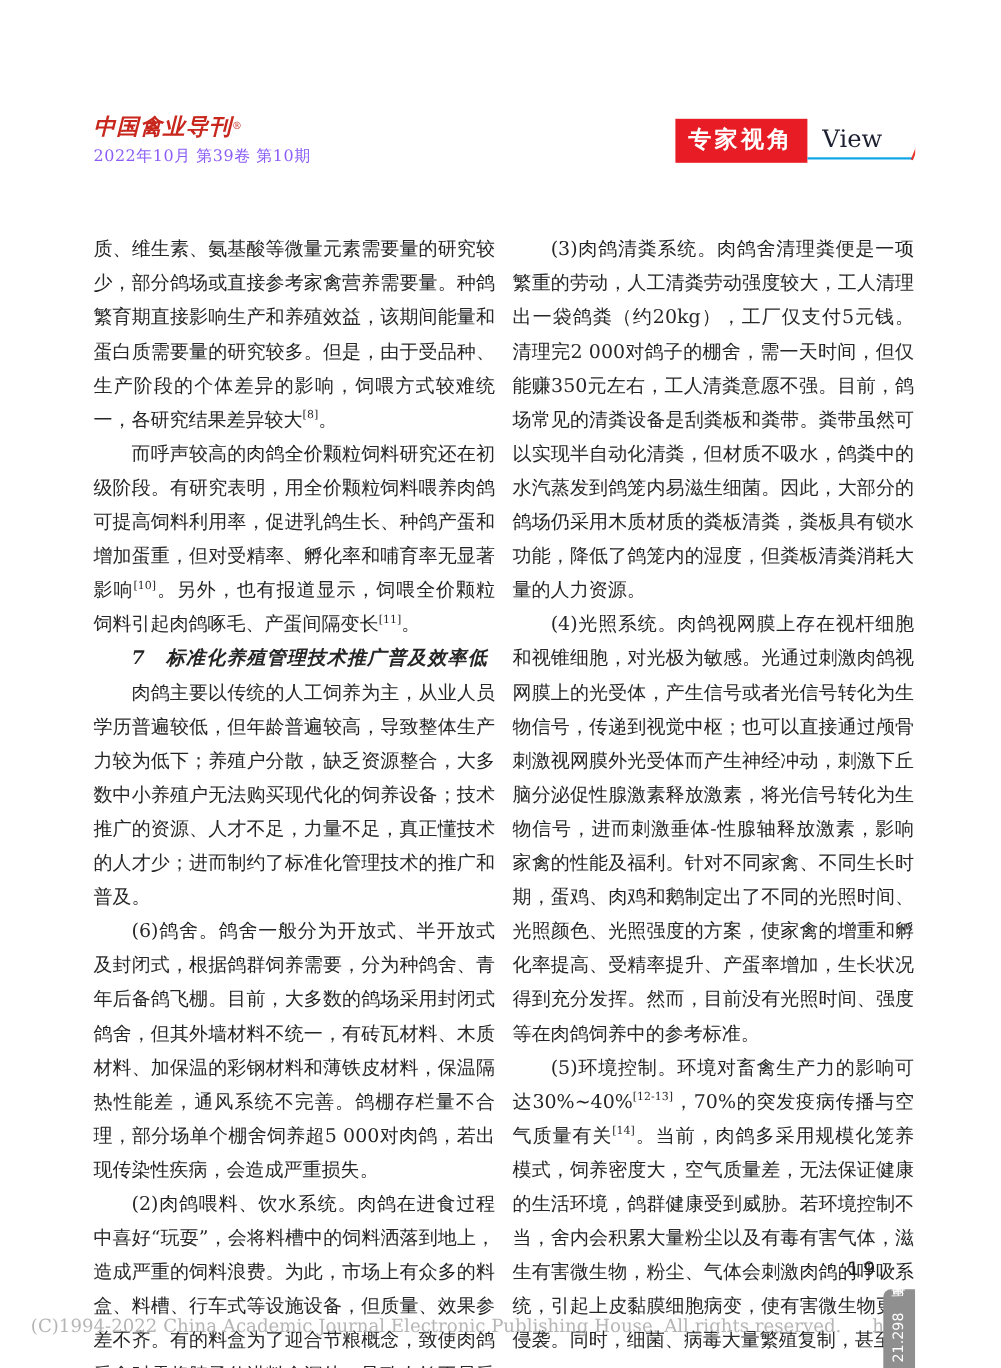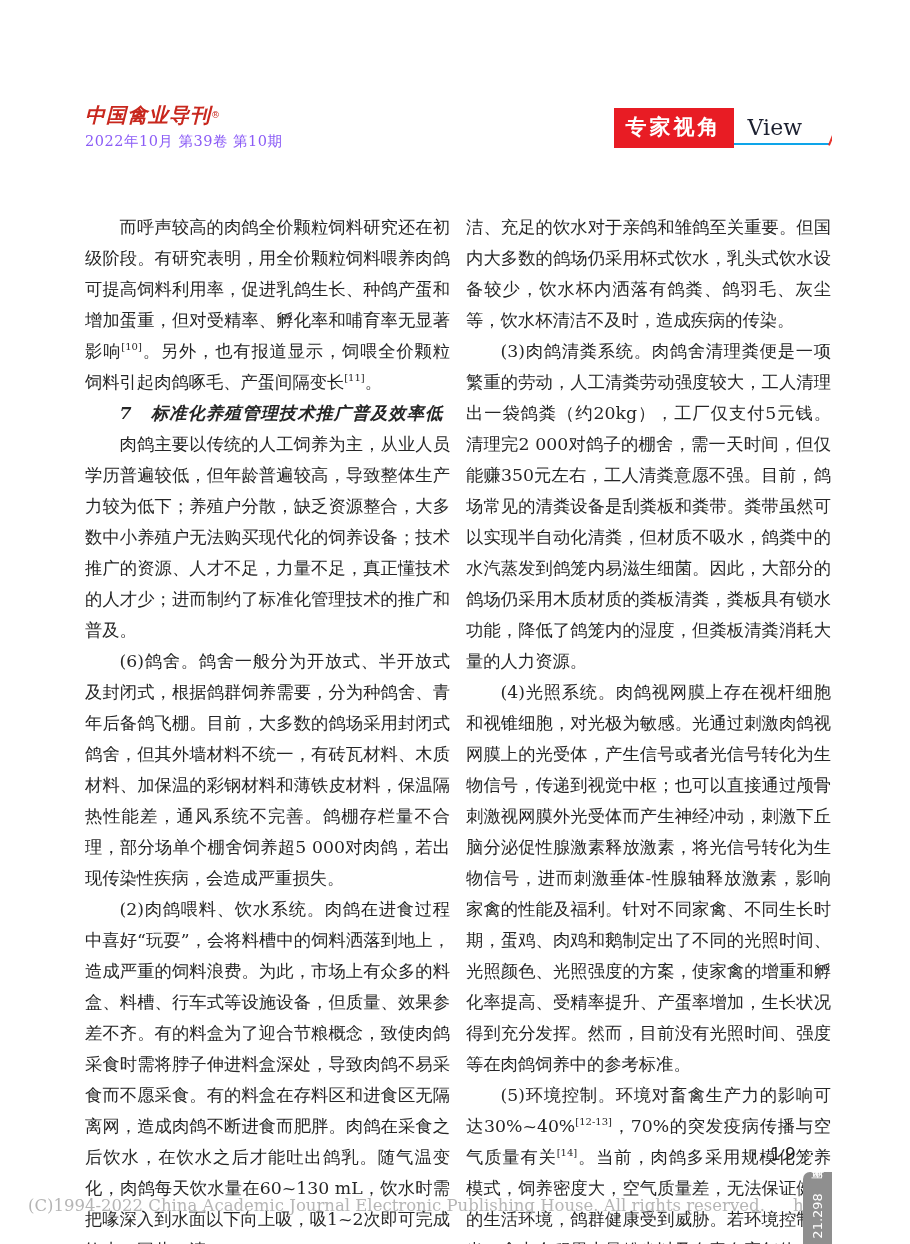--- a/index.html
+++ b/index.html
@@ -83,28 +83,28 @@
       <span class="badge">专家视角</span>
       <span class="view-wrap">
         <span class="view">View</span>
         <span class="slash"></span>
       </span>
     </div>
   </header>
 
   <main class="content">
     <div class="col">
+        <p class="para"><span>质、维生素、氨基酸等微量元素需要量的研究较少，部分鸽场或直接参考家禽营养需要量。种鸽繁育期直接影响生产和养殖效益，该期间能量和蛋白质需要量的研究较多。但是，由于受品种、生产阶段的个体差异的影响，饲喂方式较难统一，各研究结果差异较大</span><sup class="cite">[8]</sup><span>。</span></p>
         <p class="para indent"><span>而呼声较高的肉鸽全价颗粒饲料研究还在初级阶段。有研究表明，用全价颗粒饲料喂养肉鸽可提高饲料利用率，促进乳鸽生长、种鸽产蛋和增加蛋重，但对受精率、孵化率和哺育率无显著影响</span><sup class="cite">[10]</sup><span>。另外，也有报道显示，饲喂全价颗粒饲料引起肉鸽啄毛、产蛋间隔变长</span><sup class="cite">[11]</sup><span>。</span></p>
         <p class="para indent heading"><span>7　标准化养殖管理技术推广普及效率低</span></p>
         <p class="para indent"><span>肉鸽主要以传统的人工饲养为主，从业人员学历普遍较低，但年龄普遍较高，导致整体生产力较为低下；养殖户分散，缺乏资源整合，大多数中小养殖户无法购买现代化的饲养设备；技术推广的资源、人才不足，力量不足，真正懂技术的人才少；进而制约了标准化管理技术的推广和普及。</span></p>
         <p class="para indent"><span>(6)鸽舍。鸽舍一般分为开放式、半开放式及封闭式，根据鸽群饲养需要，分为种鸽舍、青年后备鸽飞棚。目前，大多数的鸽场采用封闭式鸽舍，但其外墙材料不统一，有砖瓦材料、木质材料、加保温的彩钢材料和薄铁皮材料，保温隔热性能差，通风系统不完善。鸽棚存栏量不合理，部分场单个棚舍饲养超5 000对肉鸽，若出现传染性疾病，会造成严重损失。</span></p>
         <p class="para indent"><span>(2)肉鸽喂料、饮水系统。肉鸽在进食过程中喜好“玩耍”，会将料槽中的饲料洒落到地上，造成严重的饲料浪费。为此，市场上有众多的料盒、料槽、行车式等设施设备，但质量、效果参差不齐。有的料盒为了迎合节粮概念，致使肉鸽采食时需将脖子伸进料盒深处，导致肉鸽不易采食而不愿采食。有的料盒在存料区和进食区无隔离网，造成肉鸽不断进食而肥胖。肉鸽在采食之后饮水，在饮水之后才能吐出鸽乳。随气温变化，肉鸽每天饮水量在60~130 mL，饮水时需把喙深入到水面以下向上吸，吸1~2次即可完成饮水。因此，清</span></p>
       </div>
     <div class="col">
-        <p class="para"><span>洁、充足的饮水对于亲鸽和雏鸽至关重要。但国内大多数的鸽场仍采用杯式饮水，乳头式饮水设备较少，饮水杯内洒落有鸽粪、鸽羽毛、灰尘等，饮水杯清洁不及时，造成疾病的传染。</span></p>
         <p class="para indent"><span>(3)肉鸽清粪系统。肉鸽舍清理粪便是一项繁重的劳动，人工清粪劳动强度较大，工人清理出一袋鸽粪（约20kg），工厂仅支付5元钱。清理完2 000对鸽子的棚舍，需一天时间，但仅能赚350元左右，工人清粪意愿不强。目前，鸽场常见的清粪设备是刮粪板和粪带。粪带虽然可以实现半自动化清粪，但材质不吸水，鸽粪中的水汽蒸发到鸽笼内易滋生细菌。因此，大部分的鸽场仍采用木质材质的粪板清粪，粪板具有锁水功能，降低了鸽笼内的湿度，但粪板清粪消耗大量的人力资源。</span></p>
         <p class="para indent"><span>(4)光照系统。肉鸽视网膜上存在视杆细胞和视锥细胞，对光极为敏感。光通过刺激肉鸽视网膜上的光受体，产生信号或者光信号转化为生物信号，传递到视觉中枢；也可以直接通过颅骨刺激视网膜外光受体而产生神经冲动，刺激下丘脑分泌促性腺激素释放激素，将光信号转化为生物信号，进而刺激垂体-性腺轴释放激素，影响家禽的性能及福利。针对不同家禽、不同生长时期，蛋鸡、肉鸡和鹅制定出了不同的光照时间、光照颜色、光照强度的方案，使家禽的增重和孵化率提高、受精率提升、产蛋率增加，生长状况得到充分发挥。然而，目前没有光照时间、强度等在肉鸽饲养中的参考标准。</span></p>
         <p class="para indent"><span>(5)环境控制。环境对畜禽生产力的影响可达30%~40%</span><sup class="cite">[12-13]</sup><span>，70%的突发疫病传播与空气质量有关</span><sup class="cite">[14]</sup><span>。当前，肉鸽多采用规模化笼养模式，饲养密度大，空气质量差，无法保证健康的生活环境，鸽群健康受到威胁。若环境控制不当，舍内会积累大量粉尘以及有毒有害气体，滋生有害微生物，粉尘、气体会刺激肉鸽的呼吸系统，引起上皮黏膜细胞病变，使有害微生物更易侵袭。同时，细菌、病毒大量繁殖复制，甚至变</span></p>
       </div>
   </main>
 
   <div class="page-number">· 19 ·</div>
 
   <footer class="footer">
     <span>(C)1994-2022 China Academic Journal Electronic Publishing House. All rights reserved.</span><a class="url" href="#">http://www.cnki.net</a>

